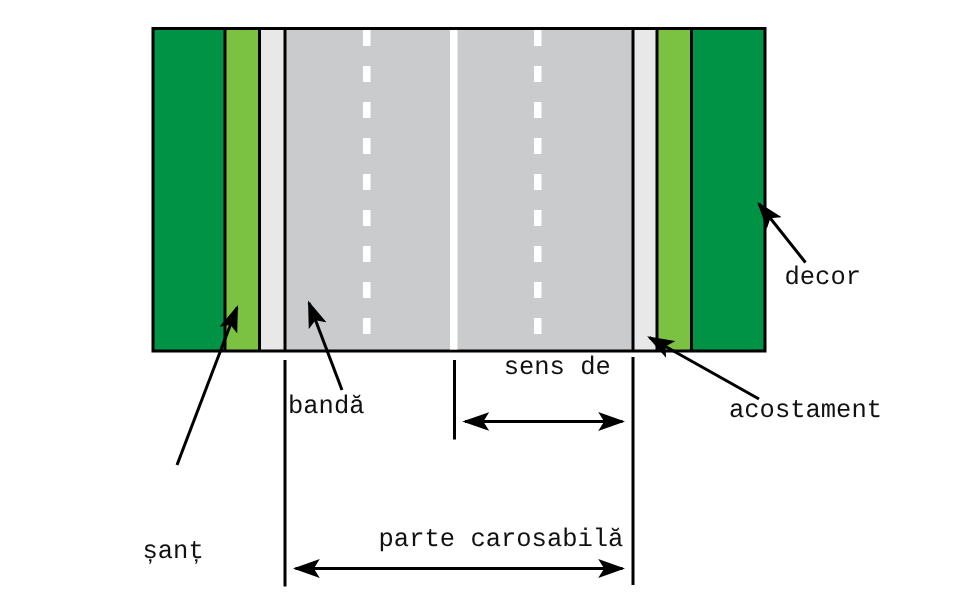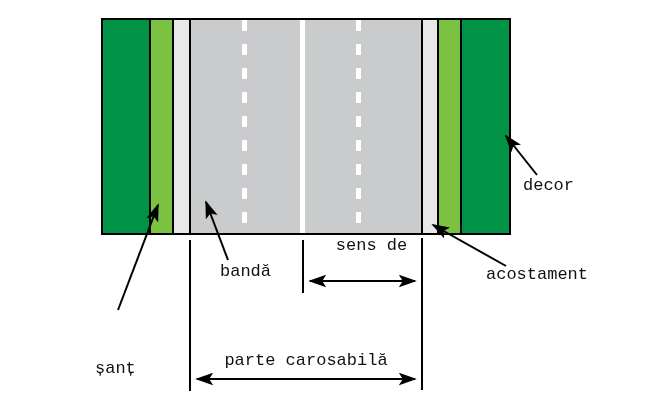--- a/index.html
+++ b/index.html
@@ -77,22 +77,23 @@
     top: 237px;
     width: 137px;
     text-align: center;
     white-space: normal;
   }
   .lbl-parte {
     left: 190px;
     top: 352px;
     width: 232px;
     text-align: center;
+    padding-left: 28px;
   }
-  .lbl-banda      { left: 220px; top: 263px; }
+  .lbl-banda      { left: 192px; top: 263px; }
   .lbl-sant       { left: 95px;  top: 317px; margin-top: 43px; }
   .lbl-acostament { left: 486px; top: 266px; }
   .lbl-decor      { left: 523px; top: 177px; }
 </style>
 </head>
 <body>
 
 <div class="canvas">
 
   <div class="road-box">

